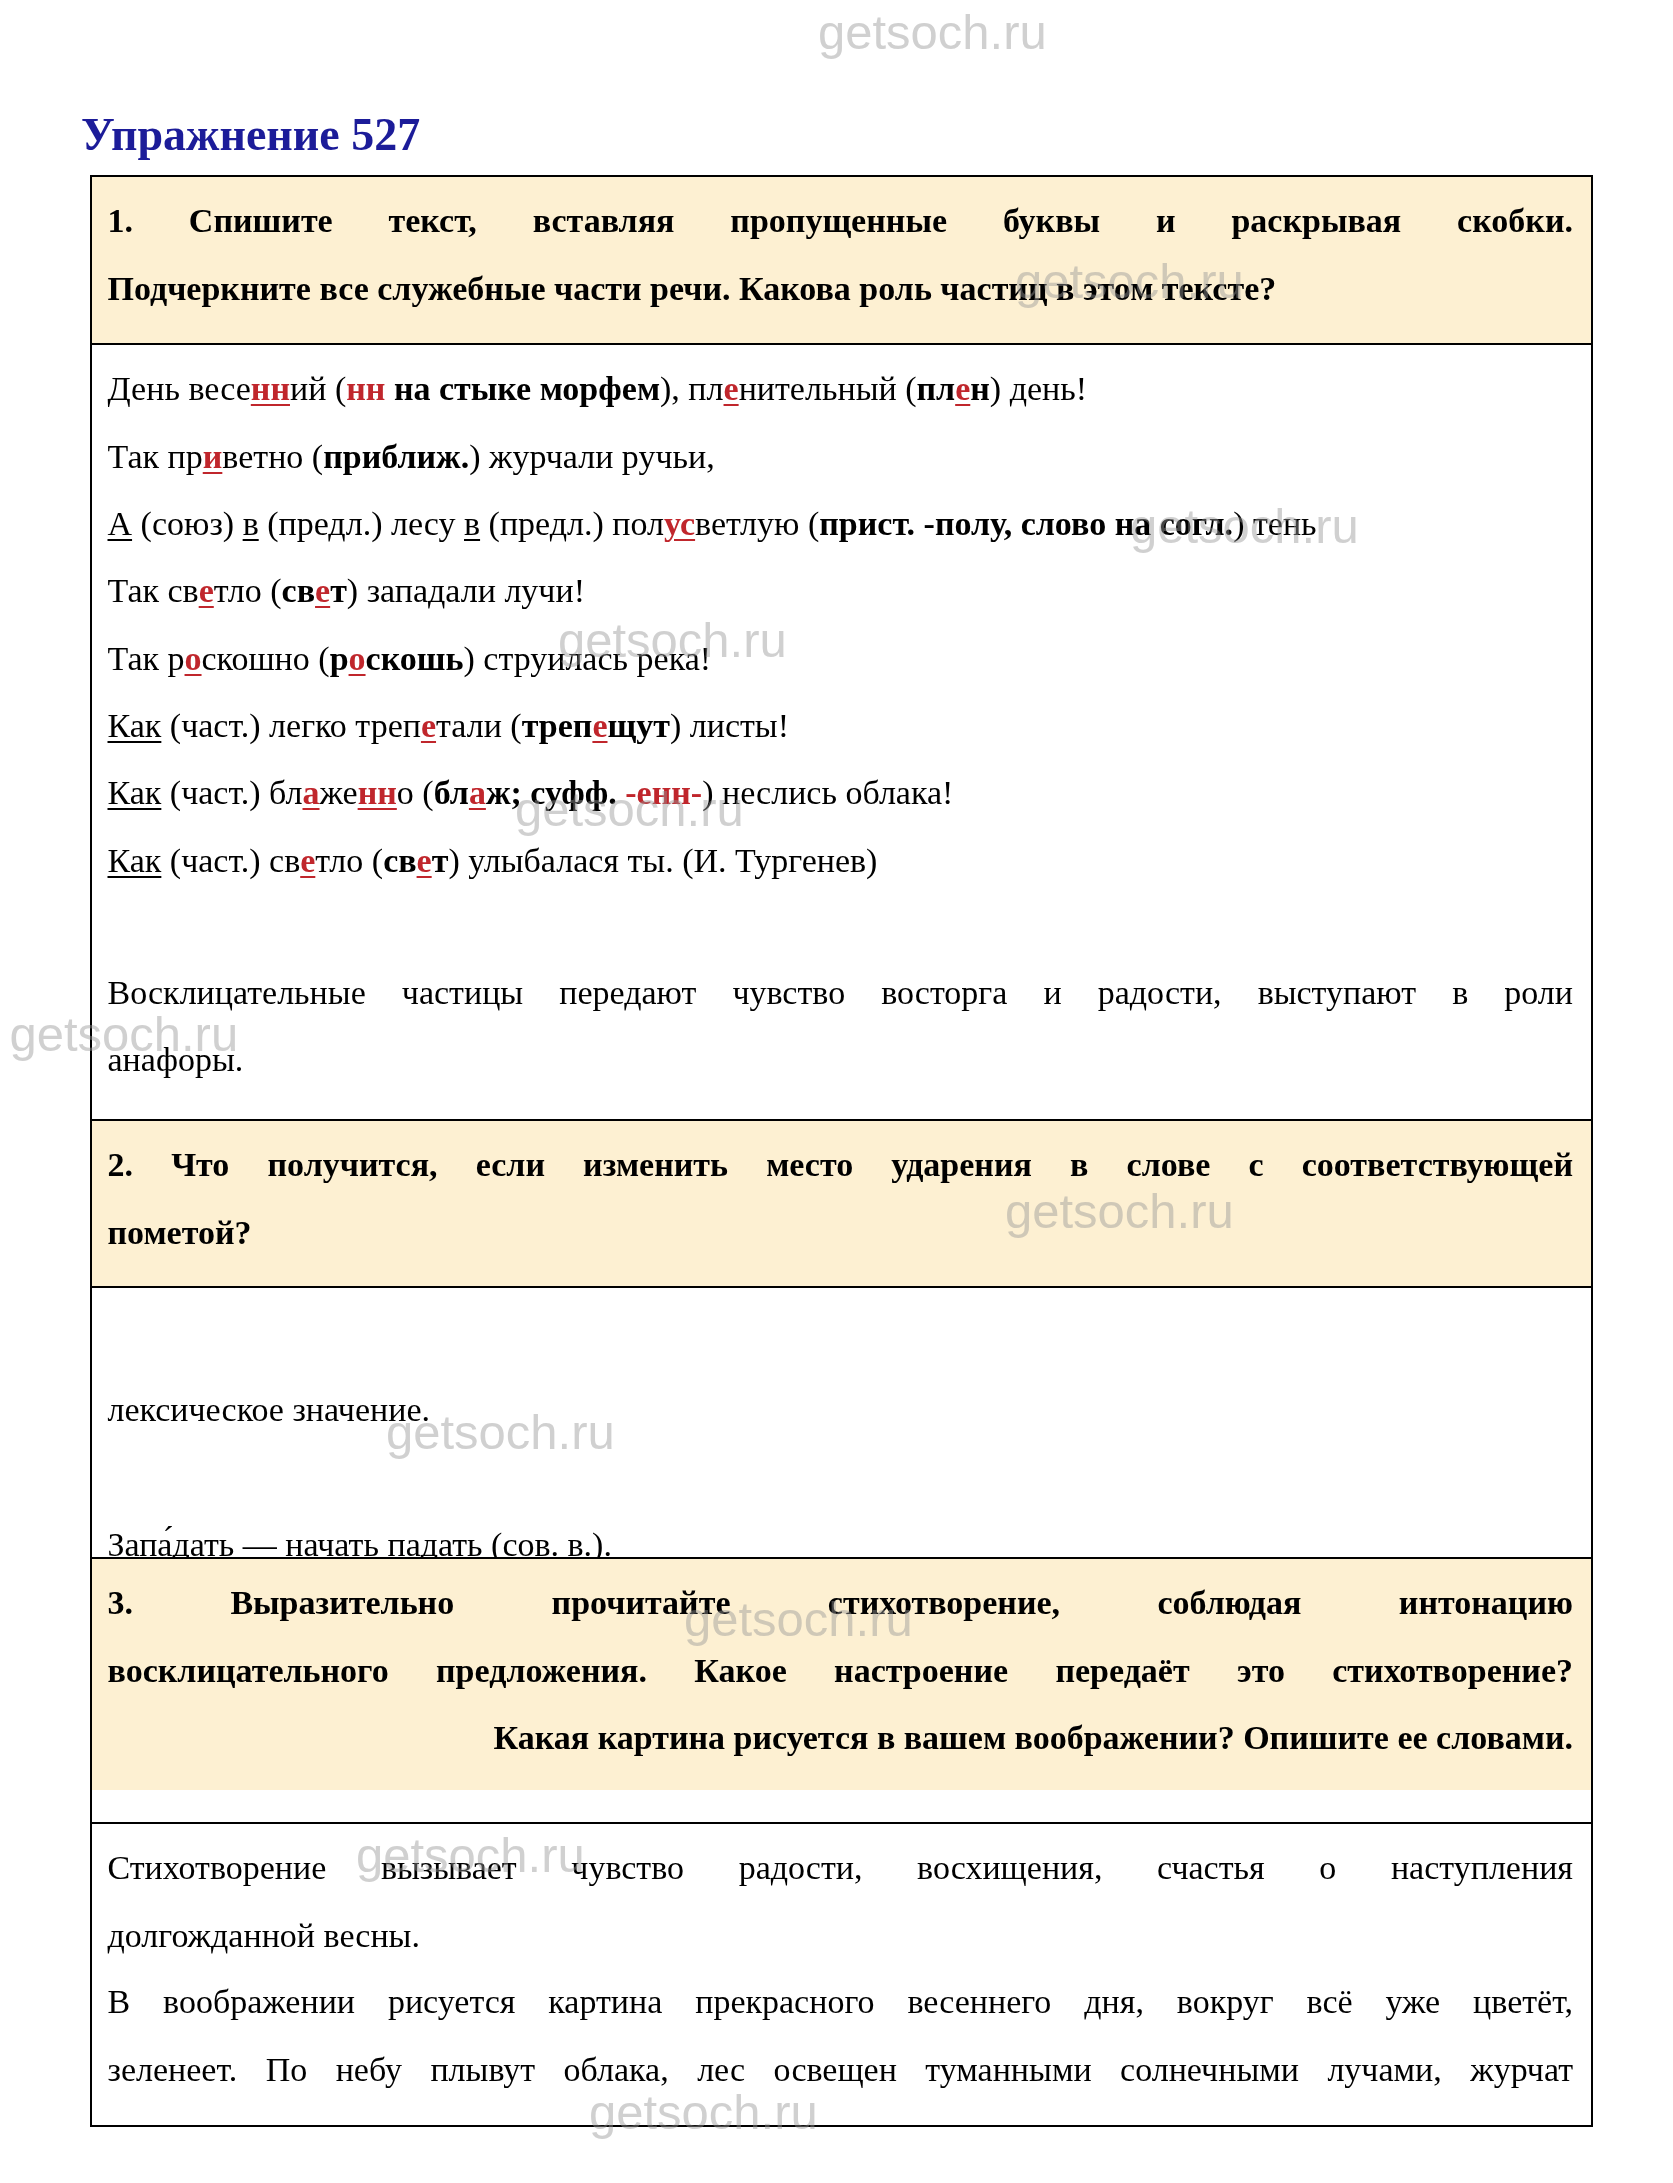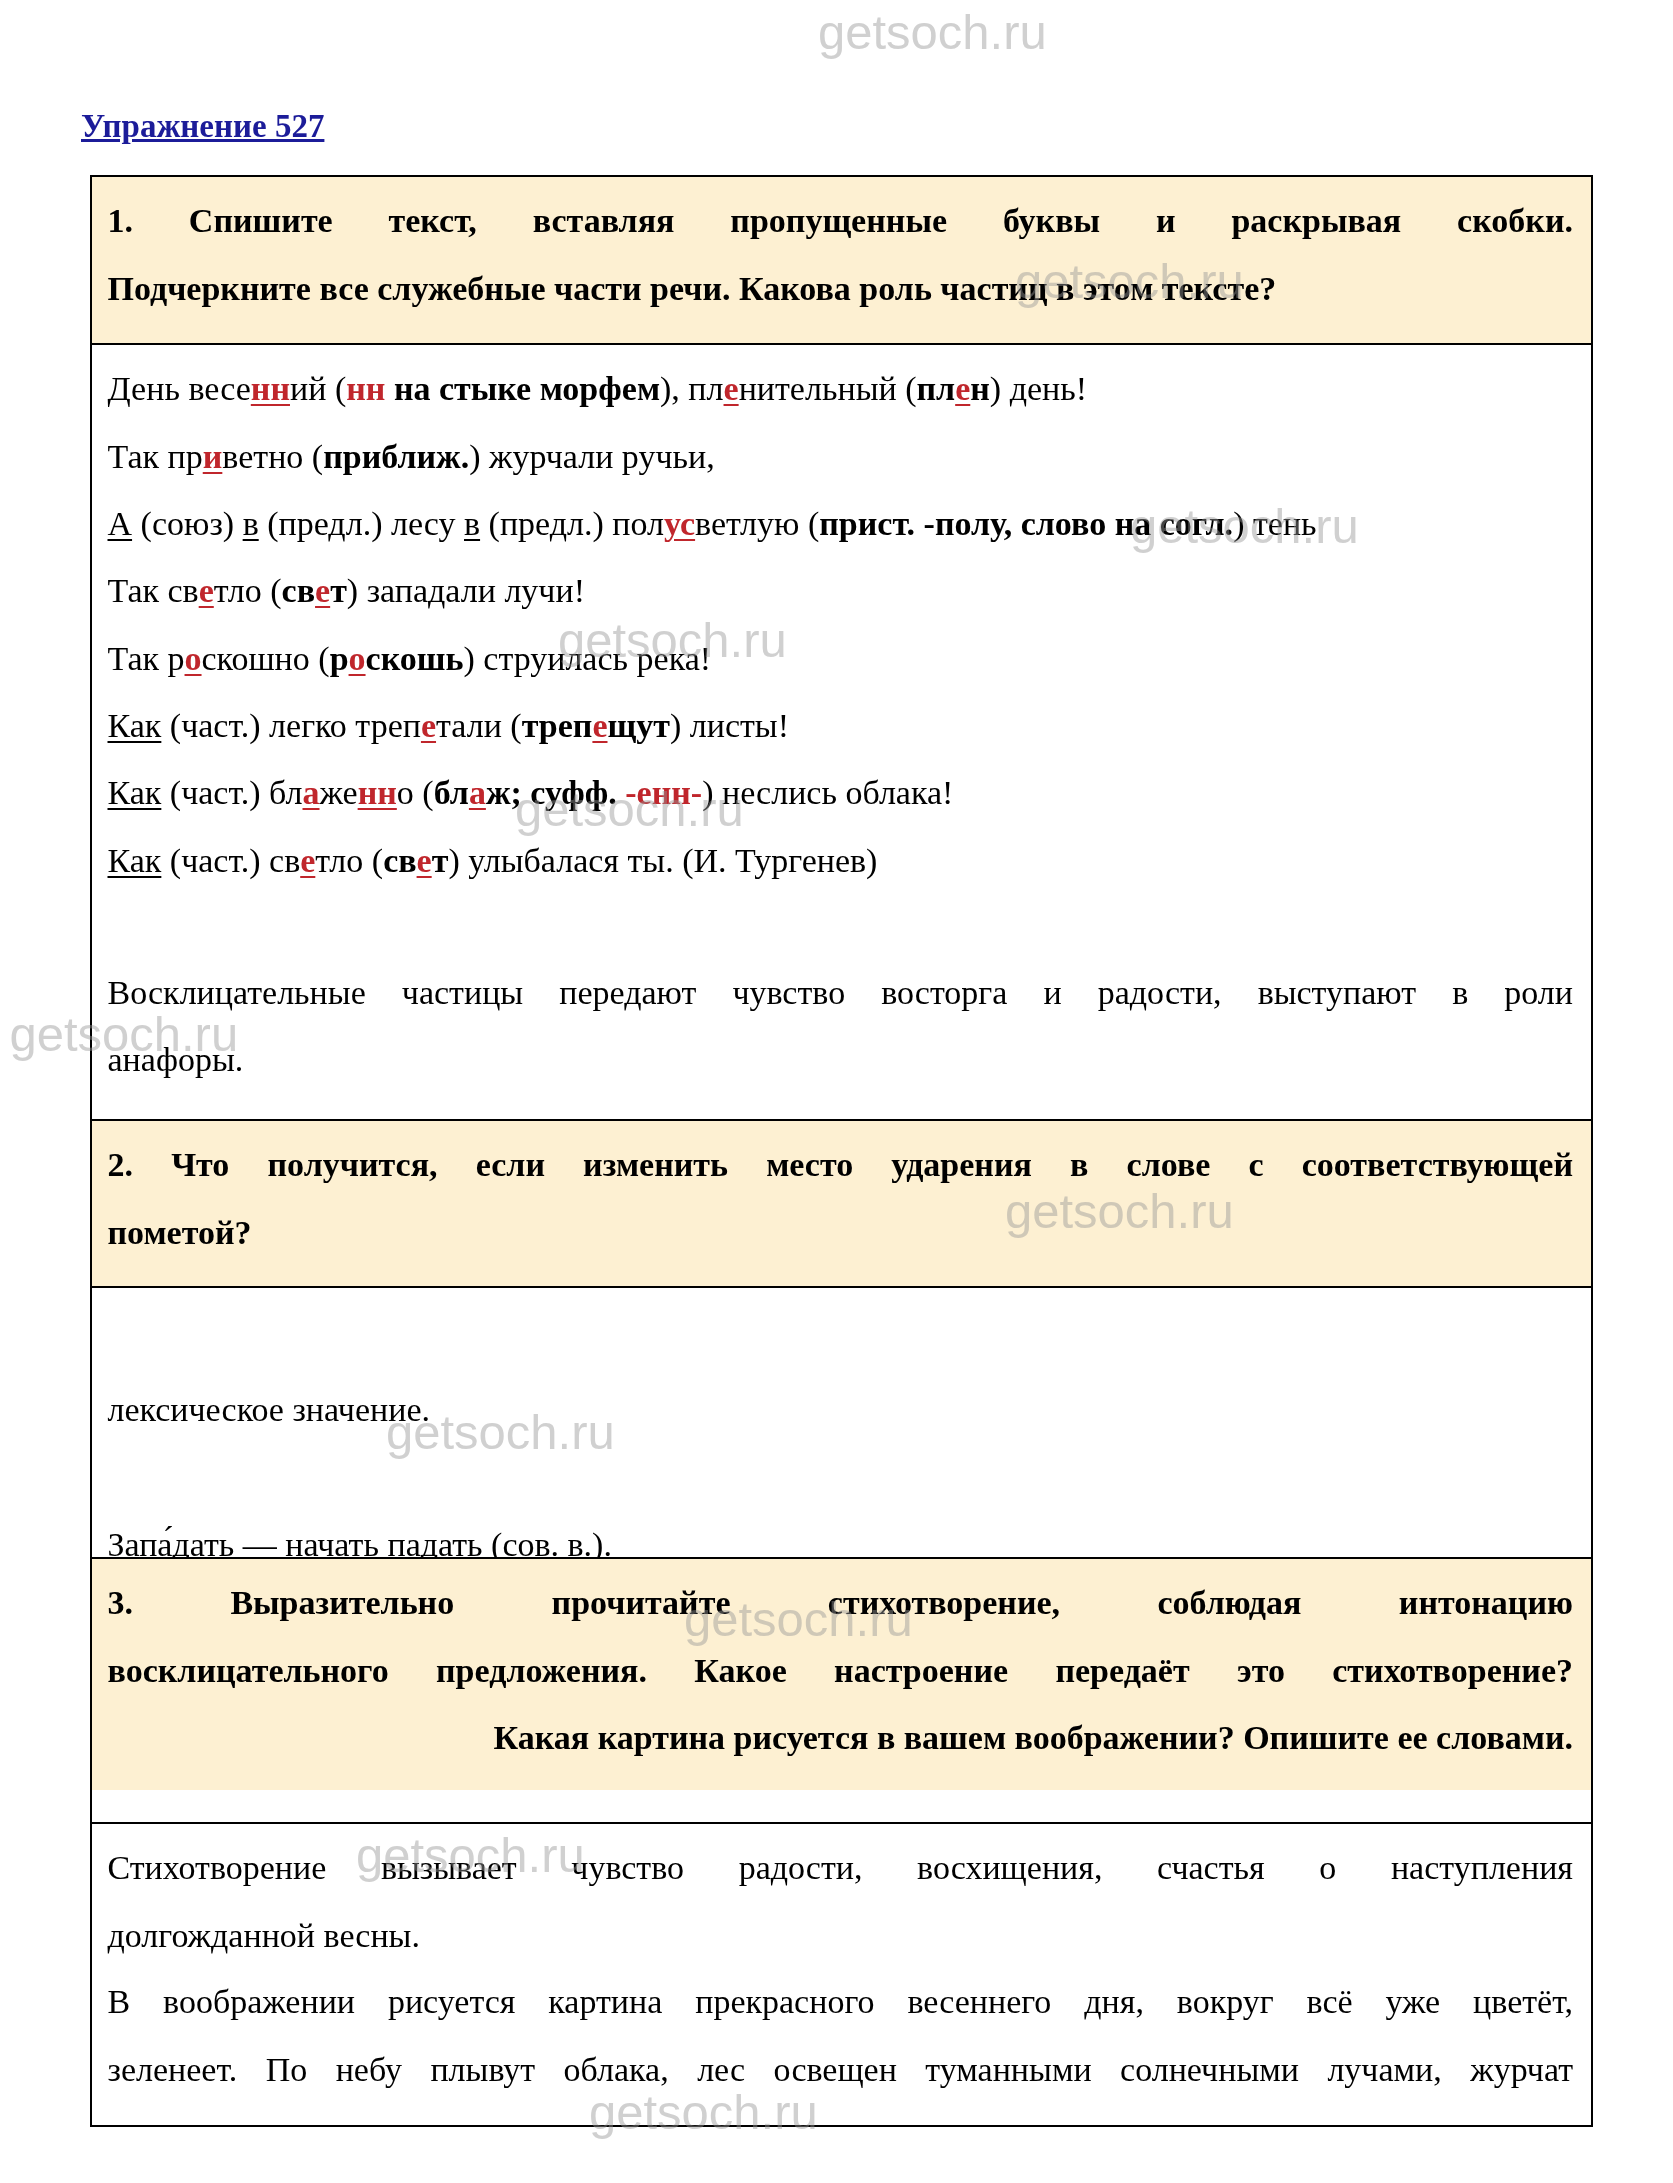--- a/index.html
+++ b/index.html
@@ -1,19 +1,19 @@
 <!DOCTYPE html>
 <html style="font-size:10.8px"><head>
 <meta charset="utf-8">
 <style>
   html, body { margin:0; padding:0; background:#ffffff; }
   body { width:1673px; height:2183px; position:relative; overflow:hidden;
          font-family:"Liberation Serif", serif; color:#000; }
-  .title { position:absolute; left:81px; top:108px; font-size:33px; font-weight:bold;
-           color:#1c1c99; white-space:nowrap;text-decoration:underline; }
+  .title { position:absolute; left:81px; top:108px; font-size:46px; font-weight:bold;
+           color:#1c1c99; white-space:nowrap; }
   .table { position:absolute; left:90px; top:175px; width:1503px; height:1952px;
            box-sizing:border-box; border:2.7px solid #000; }
   .row { position:absolute; left:0; right:0; box-sizing:border-box; }
   .row.q { background:#fdf0d2; }
   .row.div { border-top:2.7px solid #000; }
   .line { position:absolute; left:15.5px; right:18px; font-size:34px; line-height:40px;
           white-space:nowrap; }
   .line.just { text-align:justify; text-align-last:justify; white-space:normal; }
   .q .line { font-weight:bold; }
   .b { font-weight:bold; }

